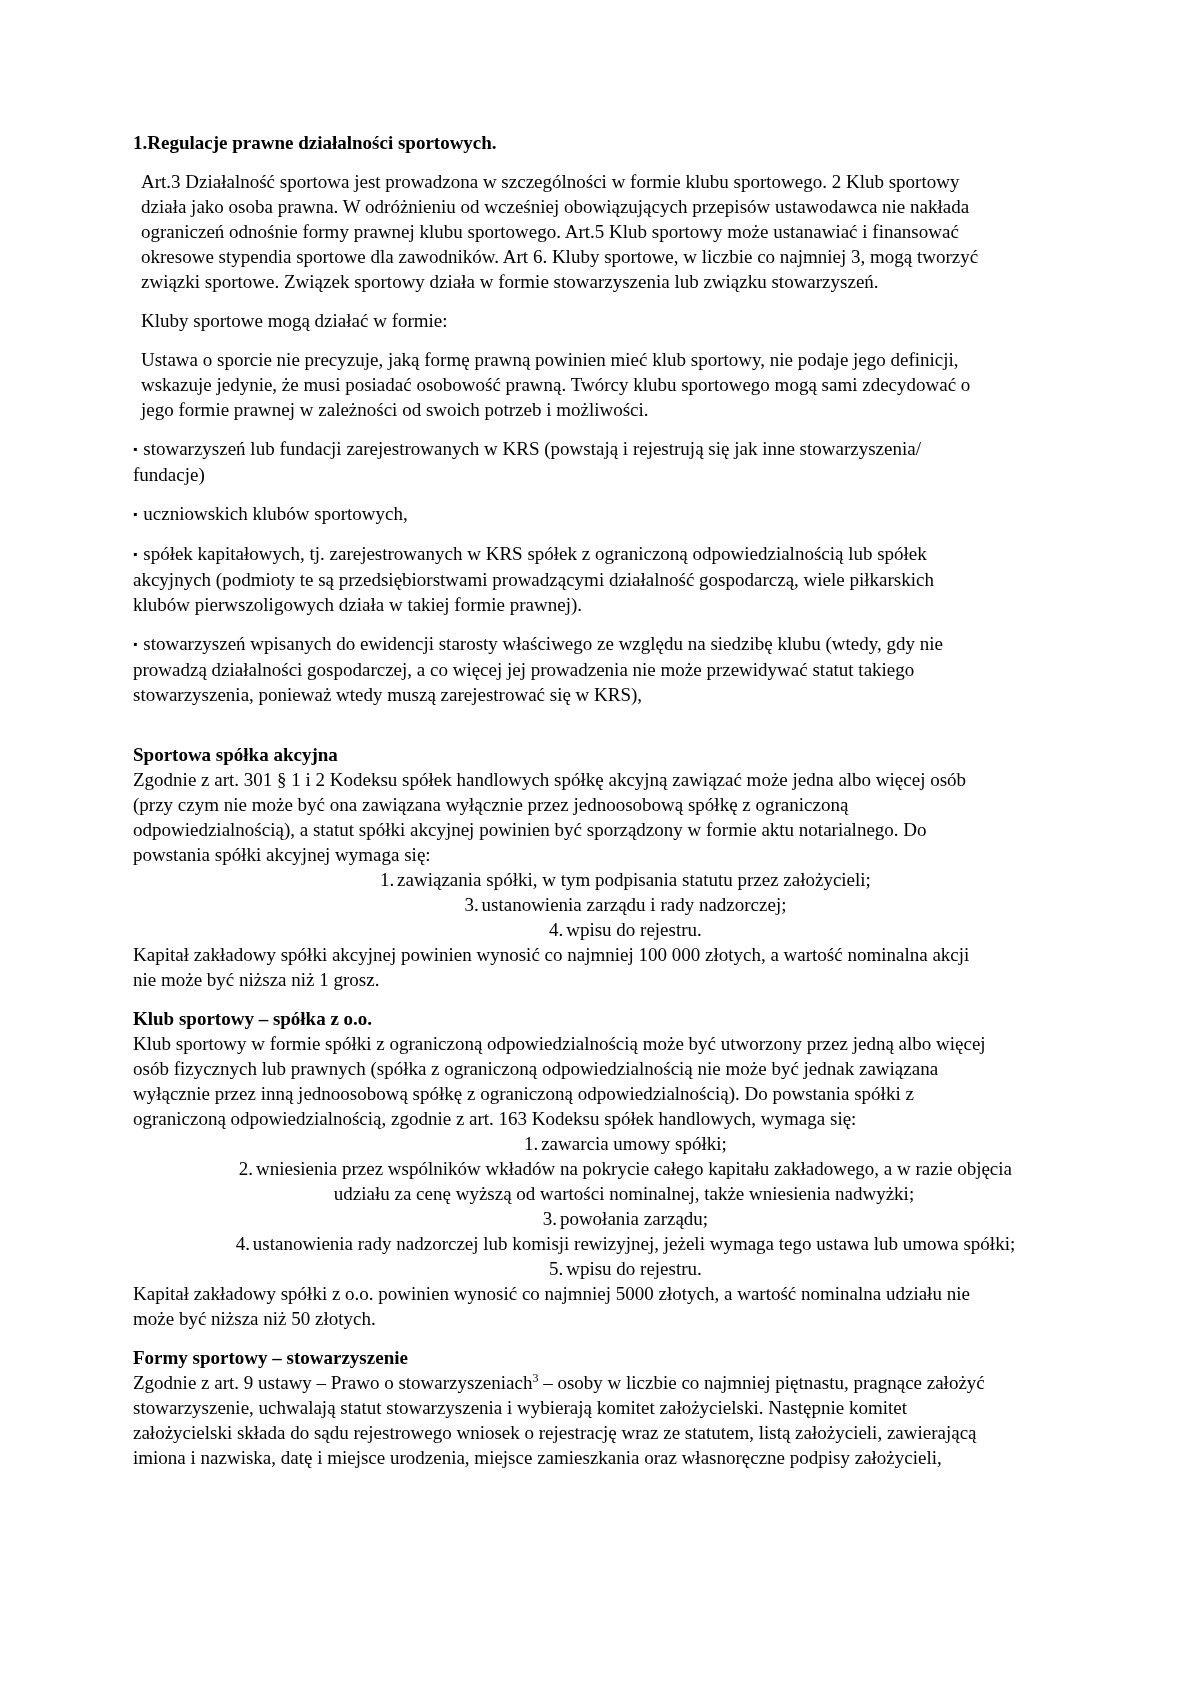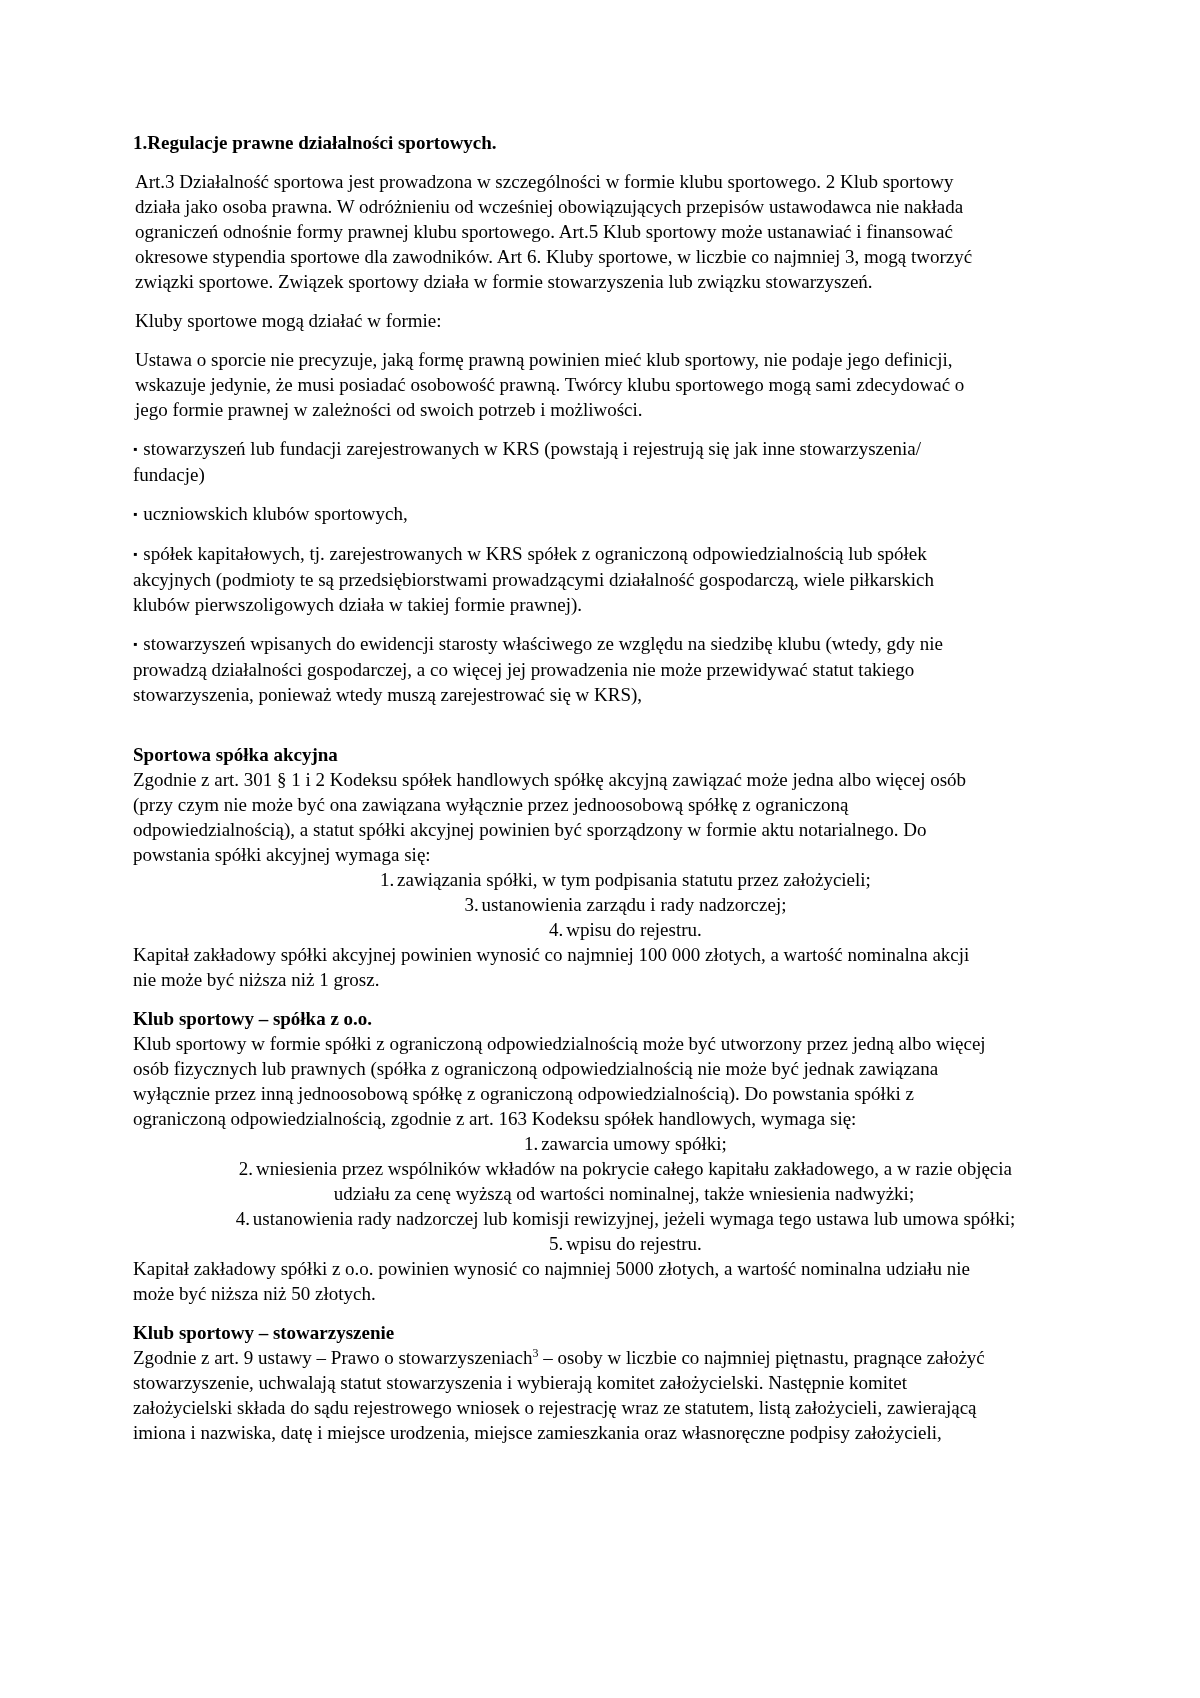--- a/index.html
+++ b/index.html
@@ -19,21 +19,21 @@
   .h-num {
     font-weight: bold;
     margin: 14px 0 14px 0;
   }
   .h-num.first { margin-top: 0; }
   .h-run {
     font-weight: bold;
     margin: 14px 0 0 0;
   }
   .h-run.big-gap { margin-top: 35px; }
-  .para { margin: 14px 2px; }
+  .para { margin: 14px 8px; }
   .para.tight { margin: 0; }
   .lines { white-space: pre-line; }
   .bullet-item { margin: 14px 0; }
   .bullet-char {
     font-size: 12px;
     display: inline-block;
     vertical-align: 2px;
     margin-right: 6px;
   }
   .num-list { margin: 0; }
@@ -117,31 +117,34 @@
 
   <div class="num-list">
     <div class="num-item">
       <span class="num-label">1.</span><span class="lines">zawarcia umowy spółki;</span>
     </div>
     <div class="num-item">
       <span class="num-label">2.</span><span class="lines">wniesienia przez wspólników wkładów na pokrycie całego kapitału zakładowego, a w razie objęcia
 udziału za cenę wyższą od wartości nominalnej, także wniesienia nadwyżki;</span>
     </div>
     <div class="num-item">
+      <span class="num-label">3.</span><span class="lines">powołania zarządu;</span>
+    </div>
+    <div class="num-item">
       <span class="num-label">4.</span><span class="lines">ustanowienia rady nadzorczej lub komisji rewizyjnej, jeżeli wymaga tego ustawa lub umowa spółki;</span>
     </div>
     <div class="num-item">
       <span class="num-label">5.</span><span class="lines">wpisu do rejestru.</span>
     </div>
   </div>
 
   <div class="para tight lines">Kapitał zakładowy spółki z o.o. powinien wynosić co najmniej 5000 złotych, a wartość nominalna udziału nie
 może być niższa niż 50 złotych.</div>
 
-  <div class="h-run">Klub sportowy – stowarzyszenie</div>
+  <div class="h-run">Formy sportowy – stowarzyszenie</div>
 
   <div class="para tight">
     <span>Zgodnie z art. 9 ustawy – Prawo o stowarzyszeniach</span><sup class="fnote">3</sup><span class="lines"> – osoby w liczbie co najmniej piętnastu, pragnące założyć
 stowarzyszenie, uchwalają statut stowarzyszenia i wybierają komitet założycielski. Następnie komitet
 założycielski składa do sądu rejestrowego wniosek o rejestrację wraz ze statutem, listą założycieli, zawierającą
 imiona i nazwiska, datę i miejsce urodzenia, miejsce zamieszkania oraz własnoręczne podpisy założycieli,</span>
   </div>
 
 </div>
 

